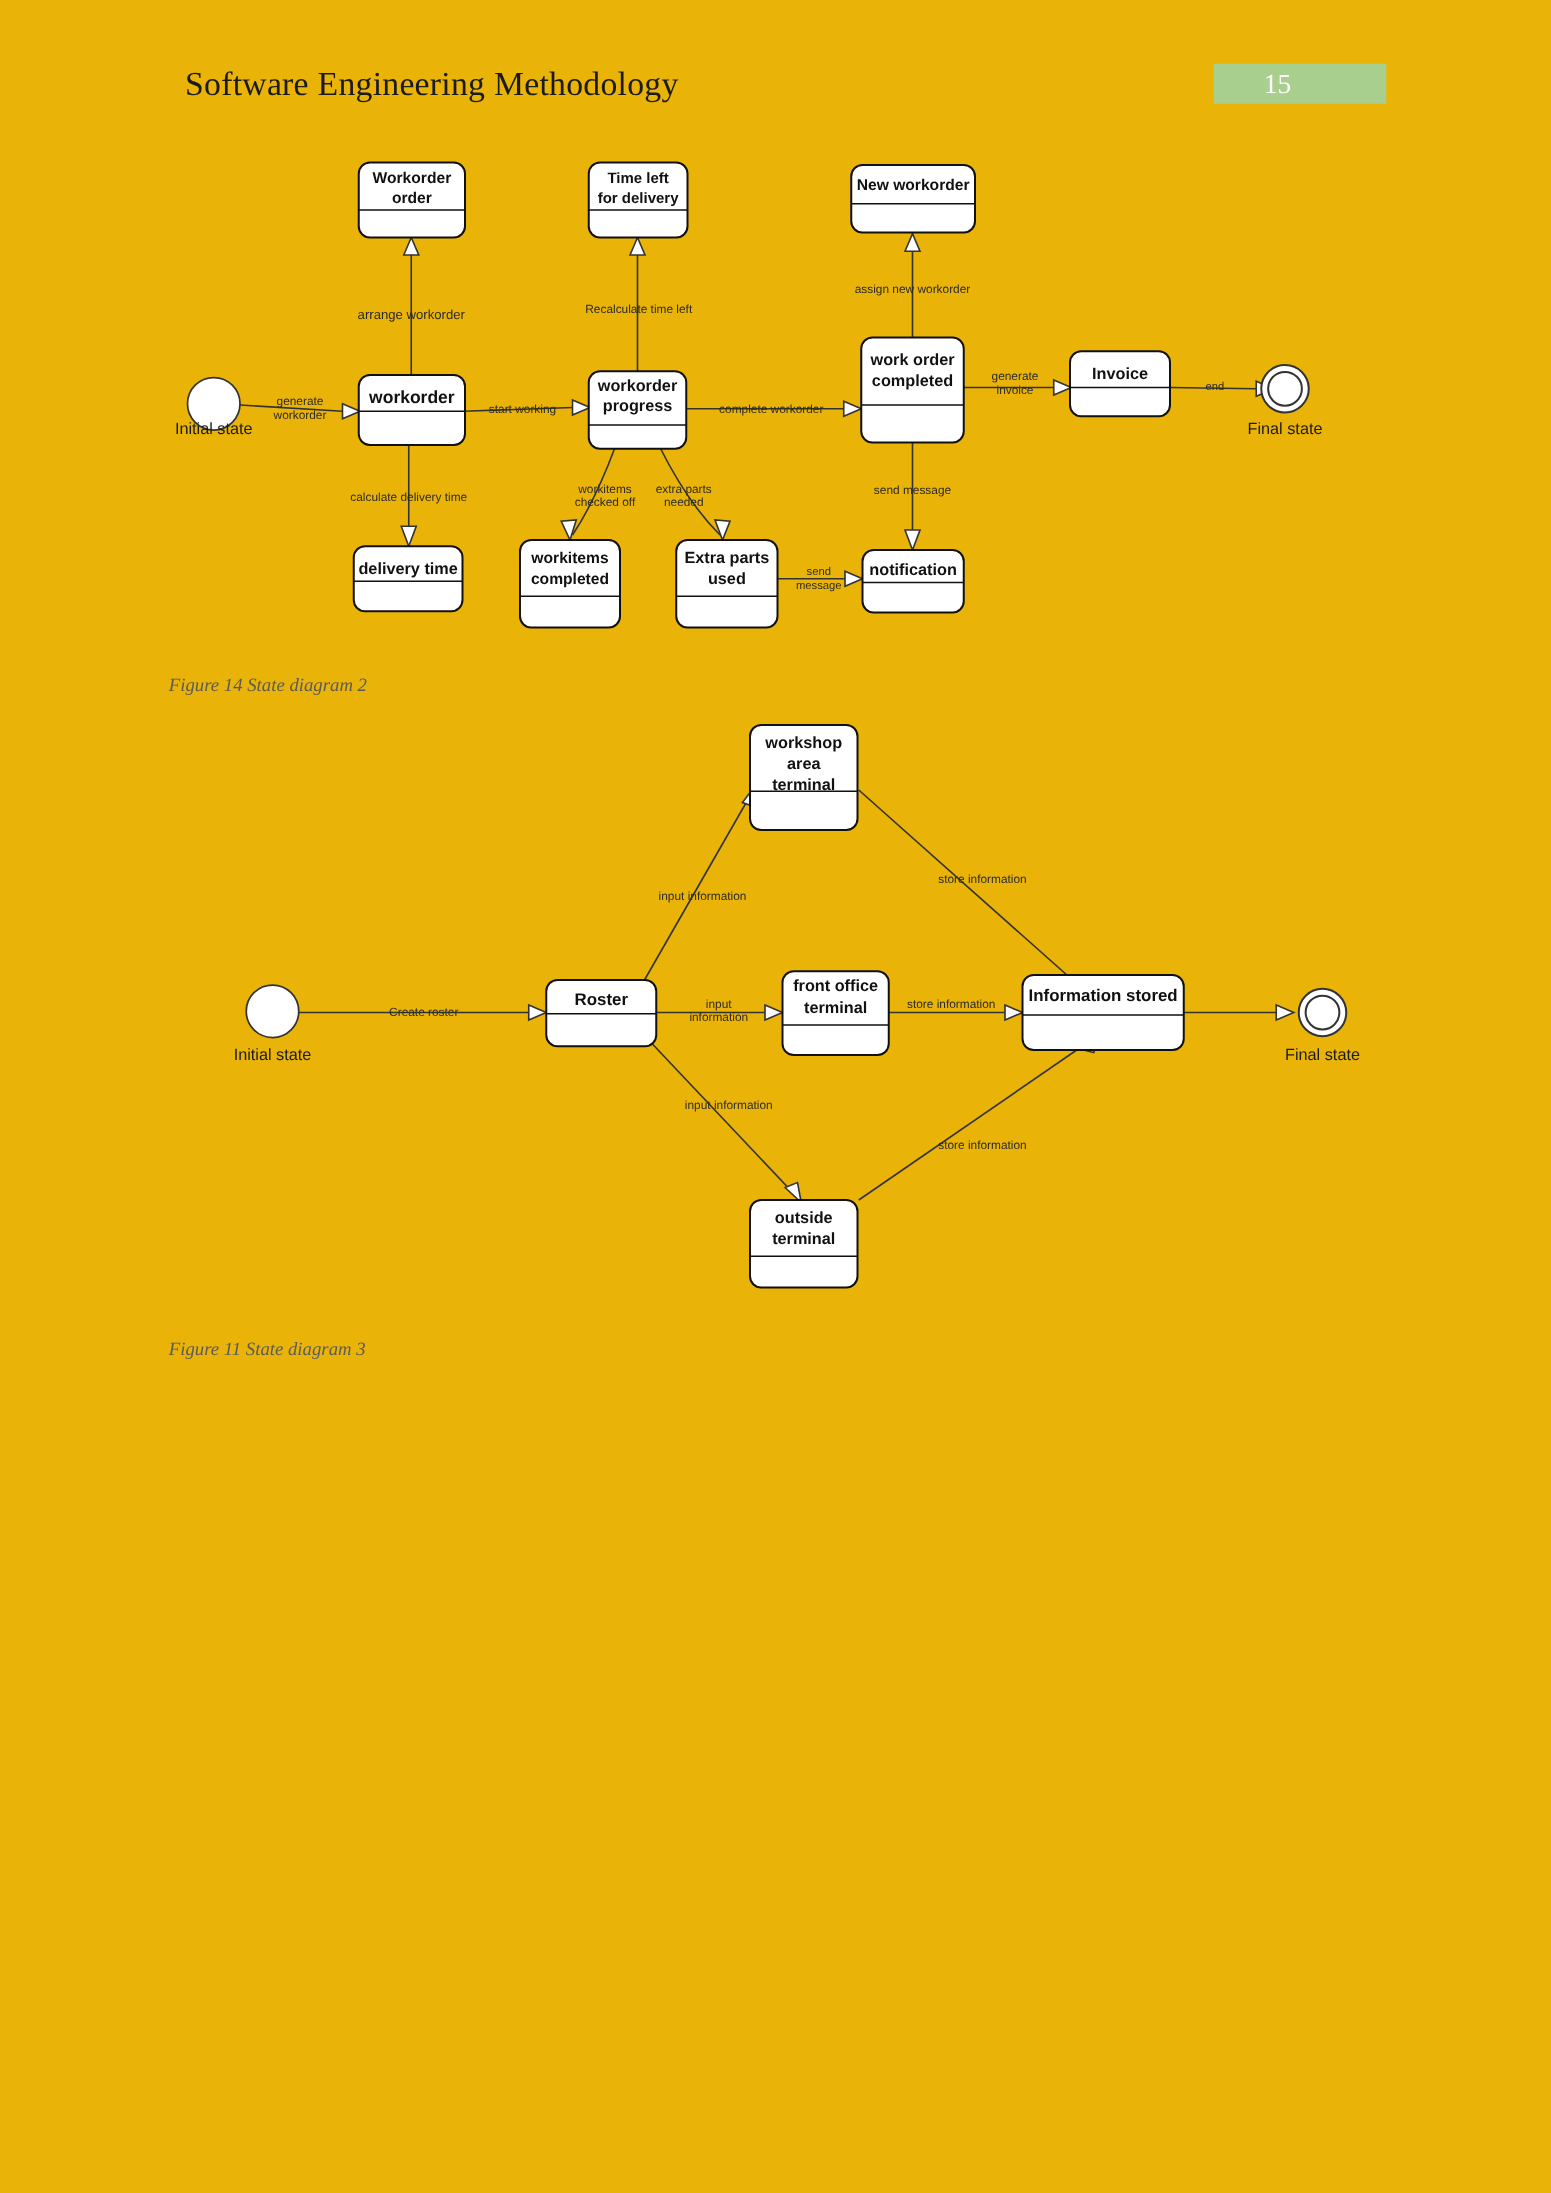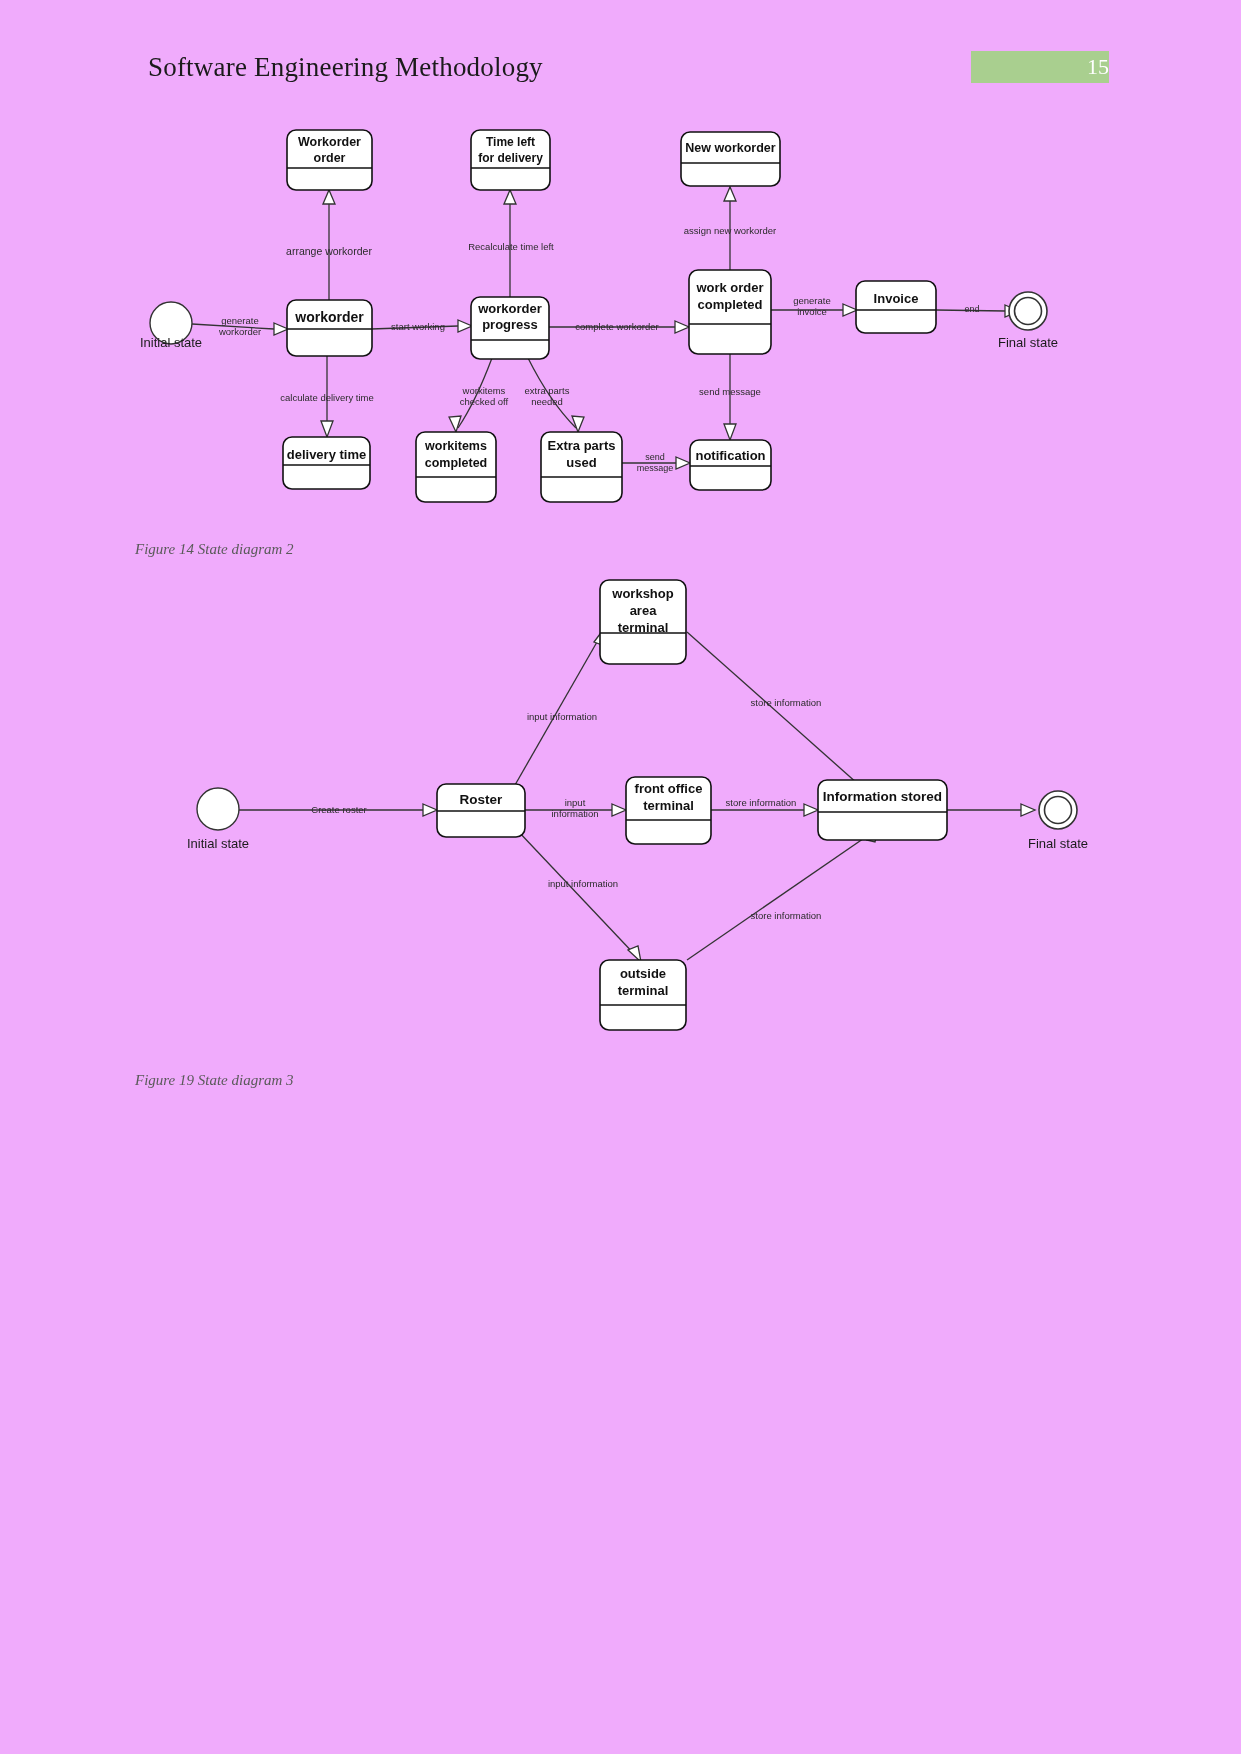--- a/index.html
+++ b/index.html
@@ -10,21 +10,21 @@
   body {
     width: 1241px;
     height: 1754px;
     position: relative;
     font-family: "Liberation Sans", sans-serif;
     overflow: hidden;
   }
   .page {
     position: absolute;
     inset: 0;
-    background: #f0abfc;
+    background: #eab308;
   }
 
   
   .doc-title {
     position: absolute;
     left: 148px;
     top: 52px;
     font-family: "Liberation Serif", serif;
     font-size: 27px;
     color: #1b1b1b;
@@ -36,24 +36,25 @@
     left: 971px;
     top: 51px;
     width: 138px;
     height: 32px;
     background: #a9cf8f;
   }
   .page-badge span {
     position: absolute;
     left: 0; right: 0;
     top: 3px;
-    text-align: right;
+    text-align: left;
     font-family: "Liberation Serif", serif;
     font-size: 22px;
     color: #ffffff;
+    padding-left: 40px;
   }
 
   
   .caption {
     position: absolute;
     font-family: "Liberation Serif", serif;
     font-style: italic;
     font-size: 15px;
     color: #5a5a5a;
     white-space: nowrap;
@@ -383,15 +384,15 @@
       <text class="edge-label" x="540" y="327" font-size="9.5">input information</text>
 
       <text class="edge-label" x="743" y="146" font-size="9.5">store information</text>
 
       <text class="edge-label" x="718" y="246" font-size="9.5">store information</text>
 
       <text class="edge-label" x="743" y="359" font-size="9.5">store information</text>
     </svg>
   </div>
 
-  <div class="caption" id="caption-15">Figure 19 State diagram 3</div>
+  <div class="caption" id="caption-15">Figure 11 State diagram 3</div>
 
 </div>
 
 </body></html>

